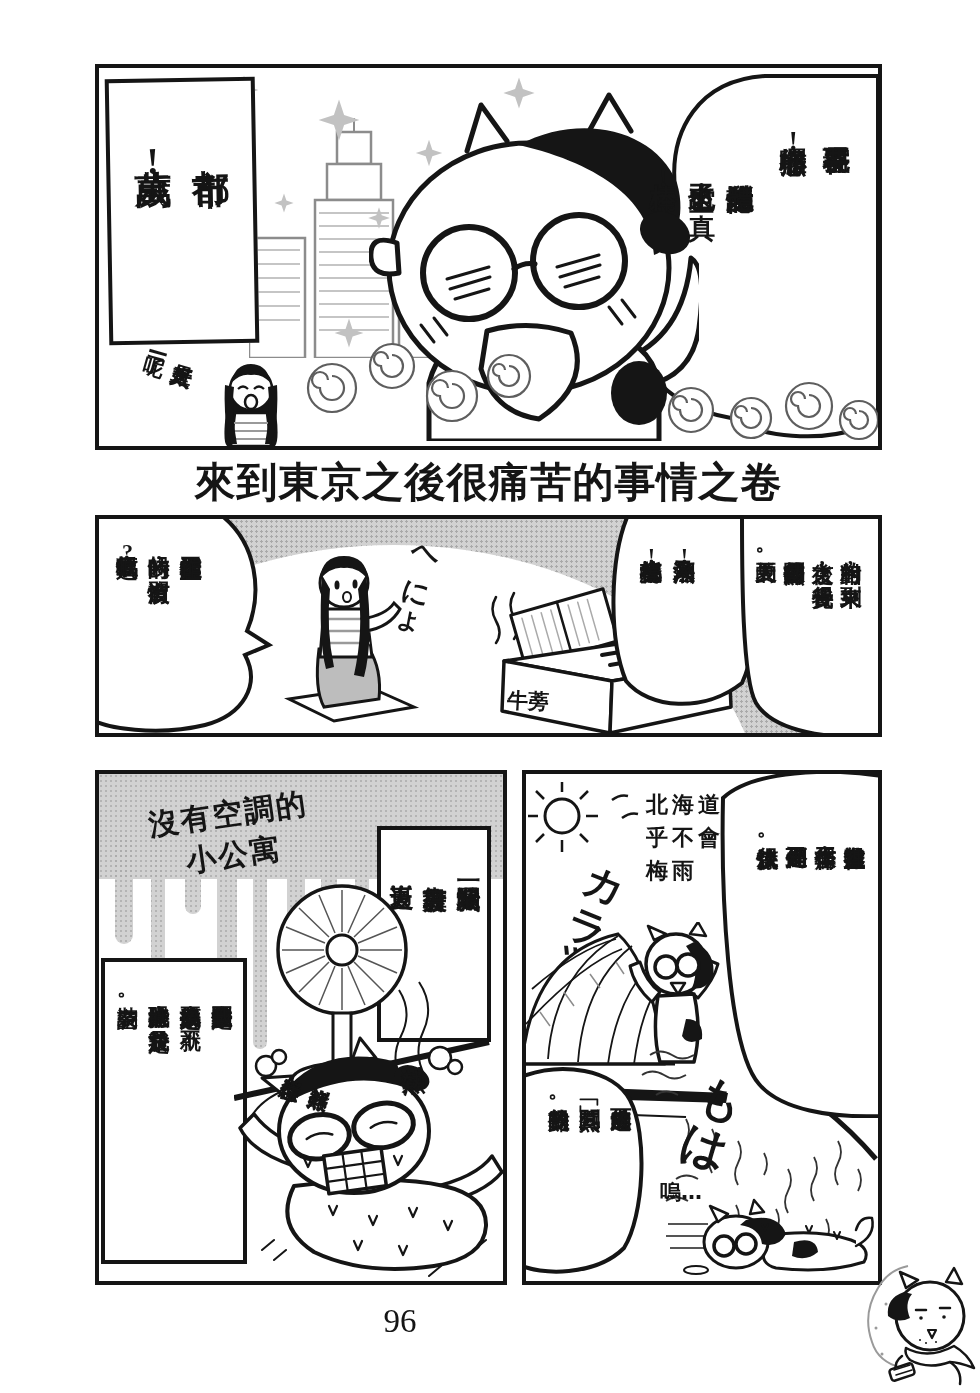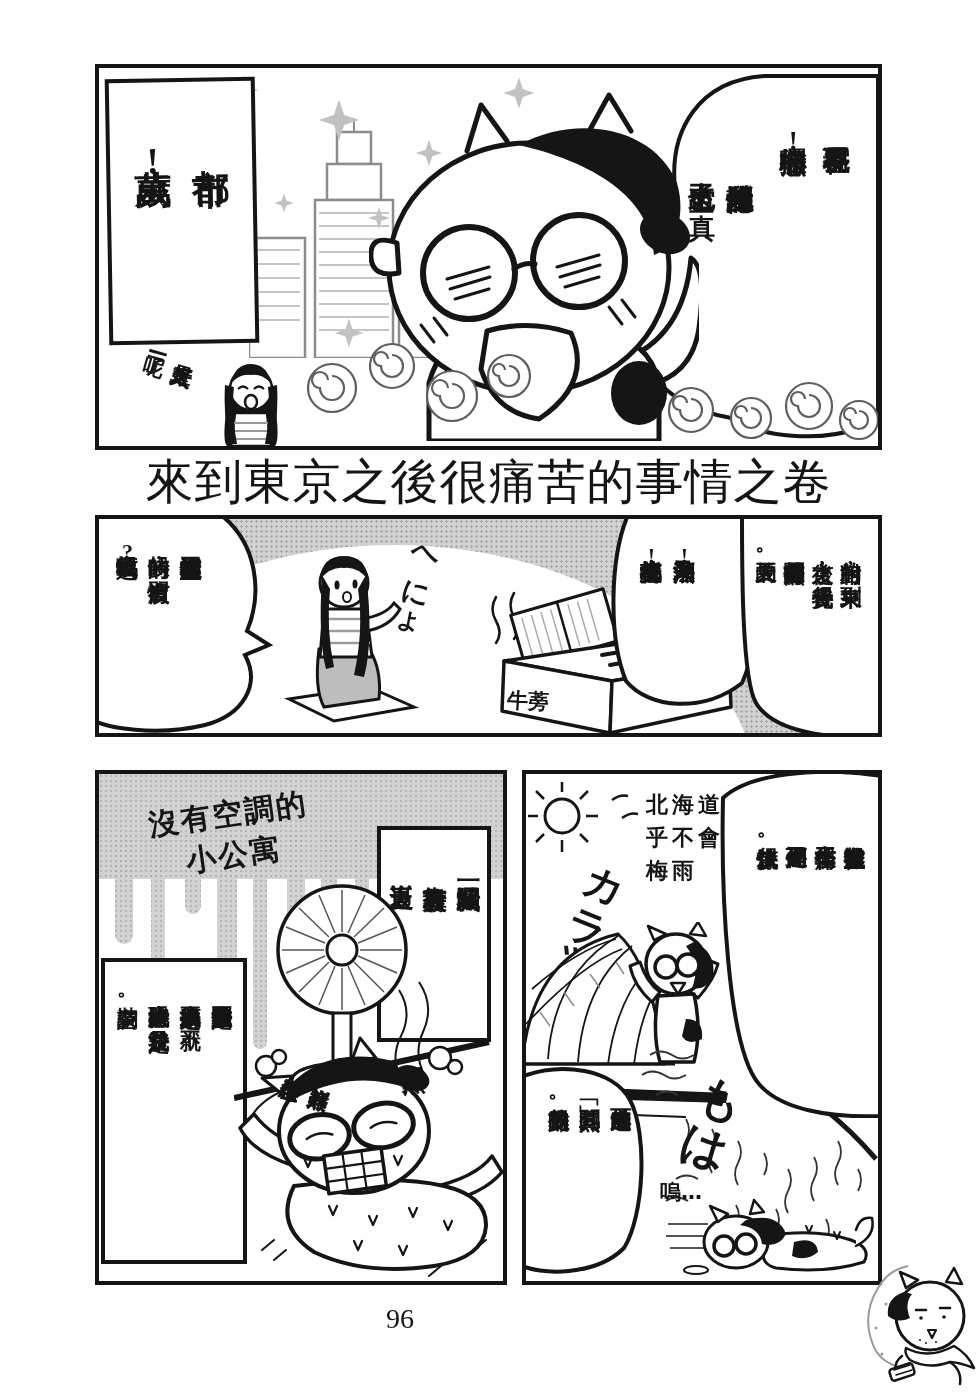--- a/index.html
+++ b/index.html
@@ -7,22 +7,22 @@
         font-family:"Liberation Serif","DejaVu Serif",serif;color:#151515;}
   .abs{position:absolute;}
   .panel{position:absolute;border:4px solid #151515;background:#fff;overflow:hidden;}
   .vtext{writing-mode:vertical-rl;text-orientation:upright;
          font-family:"Liberation Serif","DejaVu Serif",serif;font-weight:bold;color:#151515;}
   .vtext div{display:block;}
   .hand{font-family:"DejaVu Sans","Liberation Sans",sans-serif;font-weight:bold;color:#151515;}
   .tone{background-color:#d2d2d2;background-image:radial-gradient(#a9a9a9 1px, transparent 1.4px);background-size:5px 5px;}
   .cbox{border:4px solid #151515;background:#fff;display:flex;align-items:flex-start;justify-content:center;}
   #title{position:absolute;top:453px;left:95px;width:787px;height:58px;display:flex;align-items:center;justify-content:center;
-         font-weight:400;font-size:48px;letter-spacing:1px;}
-  #pagenum{position:absolute;top:1303px;left:0;width:800px;text-align:center;font-size:28px;}
+         font-weight:700;font-size:41px;letter-spacing:1px;}
+  #pagenum{position:absolute;top:1303px;left:0;width:800px;text-align:center;font-size:33px;}
   svg{display:block;}
 </style>
 </head>
 <body>
 
 <div id="page">
 
   <div class="panel" style="left:95px;top:64px;width:779px;height:378px;">
 
     <svg class="abs" style="left:150px;top:50px;" width="220" height="240" viewBox="0 0 220 240">

